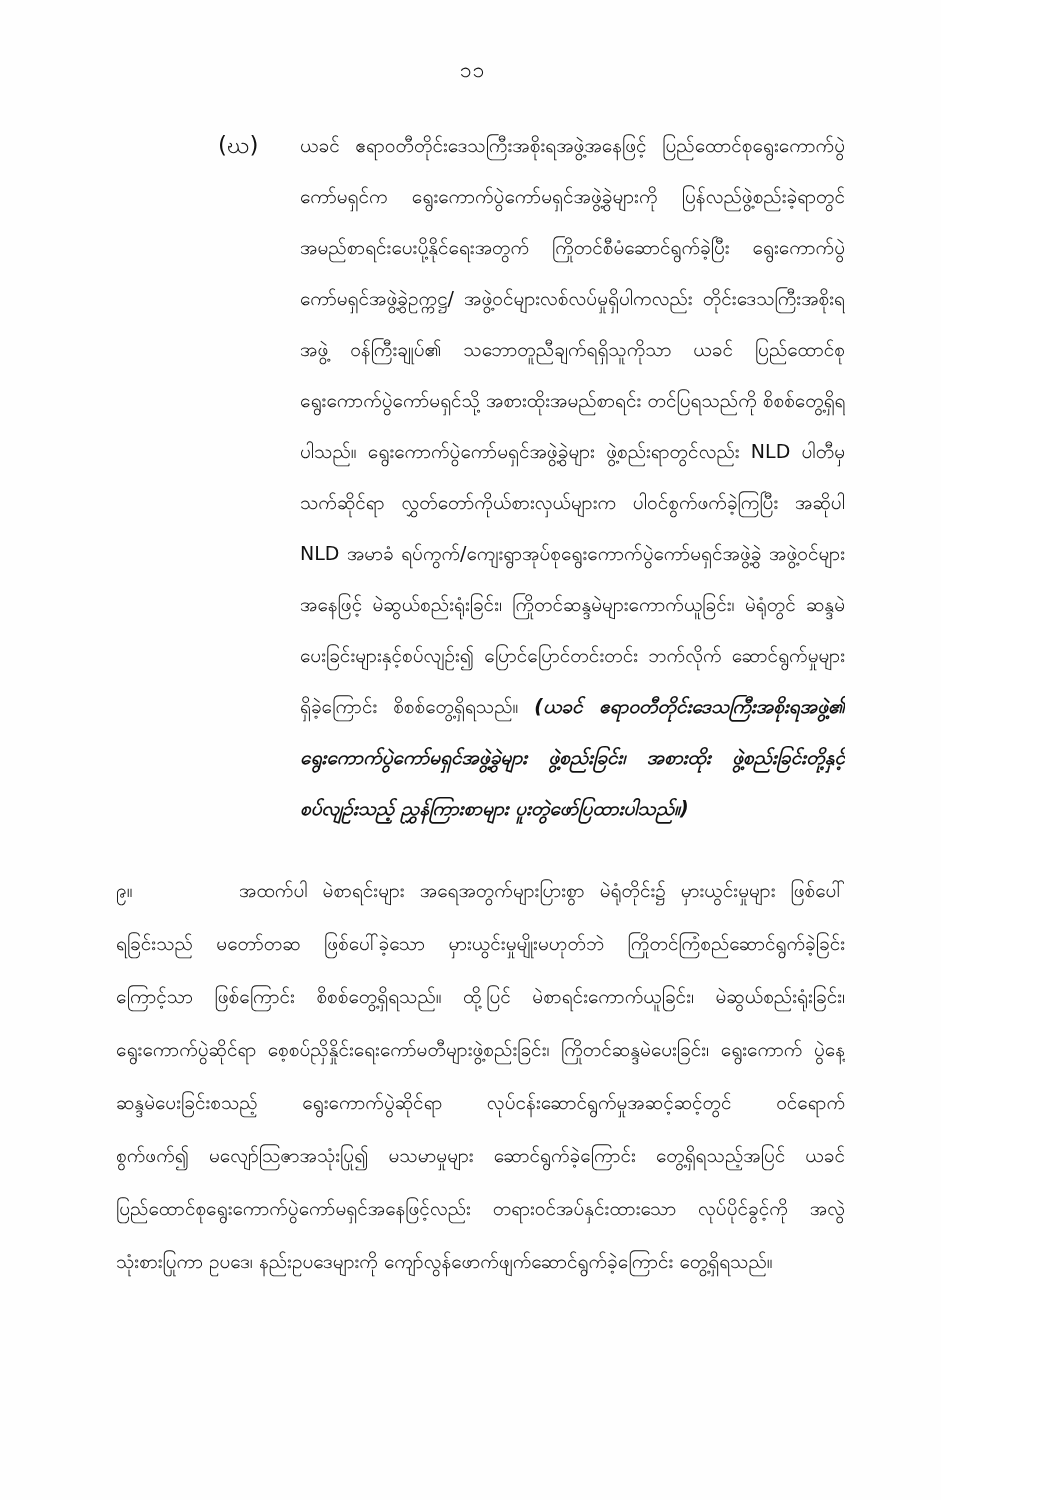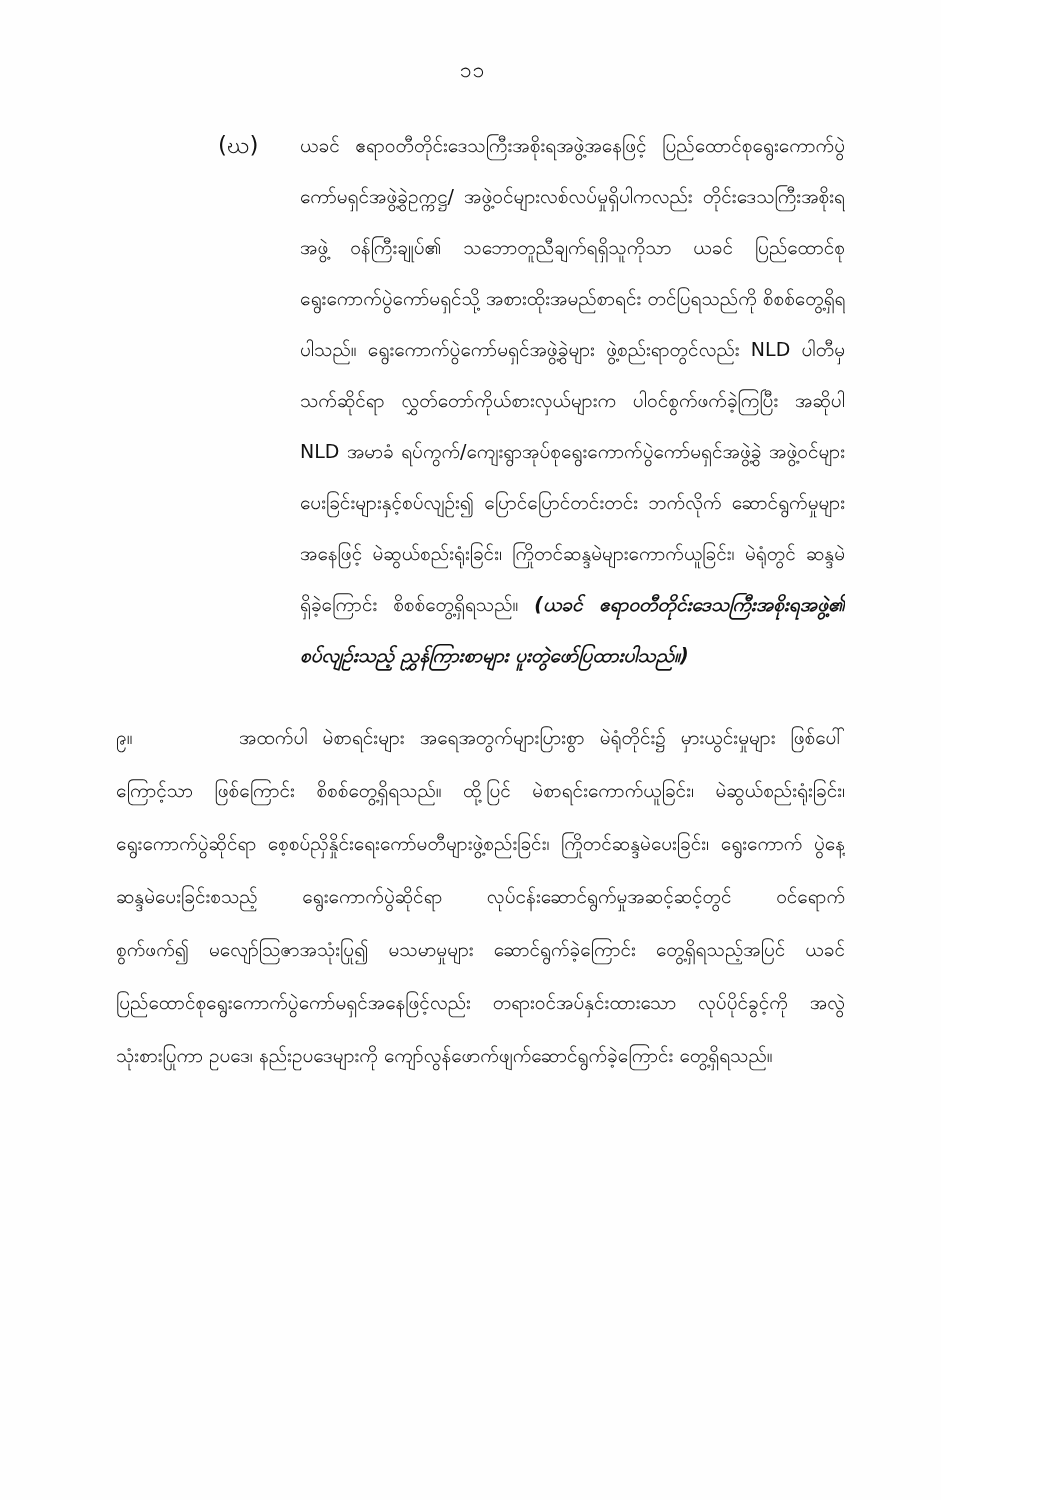--- a/index.html
+++ b/index.html
@@ -67,35 +67,39 @@
 <body>
 
 <div class="page">
 
   <div class="pagenum">၁၁</div>
 
   <div class="para-lettered">
     <div class="letter-label">(ဃ)</div>
     <div class="lettered-lines">
         <div class="tline"><span>ယခင် ဧရာဝတီတိုင်းဒေသကြီးအစိုးရအဖွဲ့အနေဖြင့် ပြည်ထောင်စုရွေးကောက်ပွဲ</span></div>
+        <div class="tline"><span>ကော်မရှင်က ရွေးကောက်ပွဲကော်မရှင်အဖွဲ့ခွဲများကို ပြန်လည်ဖွဲ့စည်းခဲ့ရာတွင်</span></div>
+        <div class="tline"><span>အမည်စာရင်းပေးပို့နိုင်ရေးအတွက် ကြိုတင်စီမံဆောင်ရွက်ခဲ့ပြီး ရွေးကောက်ပွဲ</span></div>
         <div class="tline"><span>ကော်မရှင်အဖွဲ့ခွဲဥက္ကဋ္ဌ/ အဖွဲ့ဝင်များလစ်လပ်မှုရှိပါကလည်း တိုင်းဒေသကြီးအစိုးရ</span></div>
         <div class="tline"><span>အဖွဲ့ ဝန်ကြီးချုပ်၏ သဘောတူညီချက်ရရှိသူကိုသာ ယခင် ပြည်ထောင်စု</span></div>
         <div class="tline"><span>ရွေးကောက်ပွဲကော်မရှင်သို့ အစားထိုးအမည်စာရင်း တင်ပြရသည်ကို စိစစ်တွေ့ရှိရ</span></div>
         <div class="tline"><span>ပါသည်။ ရွေးကောက်ပွဲကော်မရှင်အဖွဲ့ခွဲများ ဖွဲ့စည်းရာတွင်လည်း NLD ပါတီမှ</span></div>
         <div class="tline"><span>သက်ဆိုင်ရာ လွှတ်တော်ကိုယ်စားလှယ်များက ပါဝင်စွက်ဖက်ခဲ့ကြပြီး အဆိုပါ</span></div>
         <div class="tline"><span>NLD အမာခံ ရပ်ကွက်/ကျေးရွာအုပ်စုရွေးကောက်ပွဲကော်မရှင်အဖွဲ့ခွဲ အဖွဲ့ဝင်များ</span></div>
+        <div class="tline"><span>အနေဖြင့် မဲဆွယ်စည်းရုံးခြင်း၊ ကြိုတင်ဆန္ဒမဲများကောက်ယူခြင်း၊ မဲရုံတွင် ဆန္ဒမဲ</span></div>
         <div class="tline"><span>ပေးခြင်းများနှင့်စပ်လျဉ်း၍ ပြောင်ပြောင်တင်းတင်း ဘက်လိုက် ဆောင်ရွက်မှုများ</span></div>
-        <div class="tline"><span>အနေဖြင့် မဲဆွယ်စည်းရုံးခြင်း၊ ကြိုတင်ဆန္ဒမဲများကောက်ယူခြင်း၊ မဲရုံတွင် ဆန္ဒမဲ</span></div>
         <div class="tline"><span>ရှိခဲ့ကြောင်း စိစစ်တွေ့ရှိရသည်။ </span><span class="bold">(ယခင် ဧရာဝတီတိုင်းဒေသကြီးအစိုးရအဖွဲ့၏</span></div>
+        <div class="tline"><span class="bold">ရွေးကောက်ပွဲကော်မရှင်အဖွဲ့ခွဲများ ဖွဲ့စည်းခြင်း၊ အစားထိုး ဖွဲ့စည်းခြင်းတို့နှင့်</span></div>
         <div class="tline lastline"><span class="bold">စပ်လျဉ်းသည့် ညွှန်ကြားစာများ ပူးတွဲဖော်ပြထားပါသည်။)</span></div>
       </div>
   </div>
 
   <div class="para-9">
       <div class="tline"><span class="pnum">၉။</span><span>အထက်ပါ မဲစာရင်းများ အရေအတွက်များပြားစွာ မဲရုံတိုင်း၌ မှားယွင်းမှုများ ဖြစ်ပေါ်</span></div>
+      <div class="tline"><span>ရခြင်းသည် မတော်တဆ ဖြစ်ပေါ်ခဲ့သော မှားယွင်းမှုမျိုးမဟုတ်ဘဲ ကြိုတင်ကြံစည်ဆောင်ရွက်ခဲ့ခြင်း</span></div>
       <div class="tline"><span>ကြောင့်သာ ဖြစ်ကြောင်း စိစစ်တွေ့ရှိရသည်။ ထို့ပြင် မဲစာရင်းကောက်ယူခြင်း၊ မဲဆွယ်စည်းရုံးခြင်း၊</span></div>
       <div class="tline"><span>ရွေးကောက်ပွဲဆိုင်ရာ စေ့စပ်ညှိနှိုင်းရေးကော်မတီများဖွဲ့စည်းခြင်း၊ ကြိုတင်ဆန္ဒမဲပေးခြင်း၊ ရွေးကောက် ပွဲနေ့</span></div>
       <div class="tline"><span>ဆန္ဒမဲပေးခြင်းစသည့် ရွေးကောက်ပွဲဆိုင်ရာ လုပ်ငန်းဆောင်ရွက်မှုအဆင့်ဆင့်တွင် ဝင်ရောက်</span></div>
       <div class="tline"><span>စွက်ဖက်၍ မလျော်ဩဇာအသုံးပြု၍ မသမာမှုများ ဆောင်ရွက်ခဲ့ကြောင်း တွေ့ရှိရသည့်အပြင် ယခင်</span></div>
       <div class="tline"><span>ပြည်ထောင်စုရွေးကောက်ပွဲကော်မရှင်အနေဖြင့်လည်း တရားဝင်အပ်နှင်းထားသော လုပ်ပိုင်ခွင့်ကို အလွဲ</span></div>
       <div class="tline lastline"><span>သုံးစားပြုကာ ဥပဒေ၊ နည်းဥပဒေများကို ကျော်လွန်ဖောက်ဖျက်ဆောင်ရွက်ခဲ့ကြောင်း တွေ့ရှိရသည်။</span></div>
     </div>
 
 
 </div>

